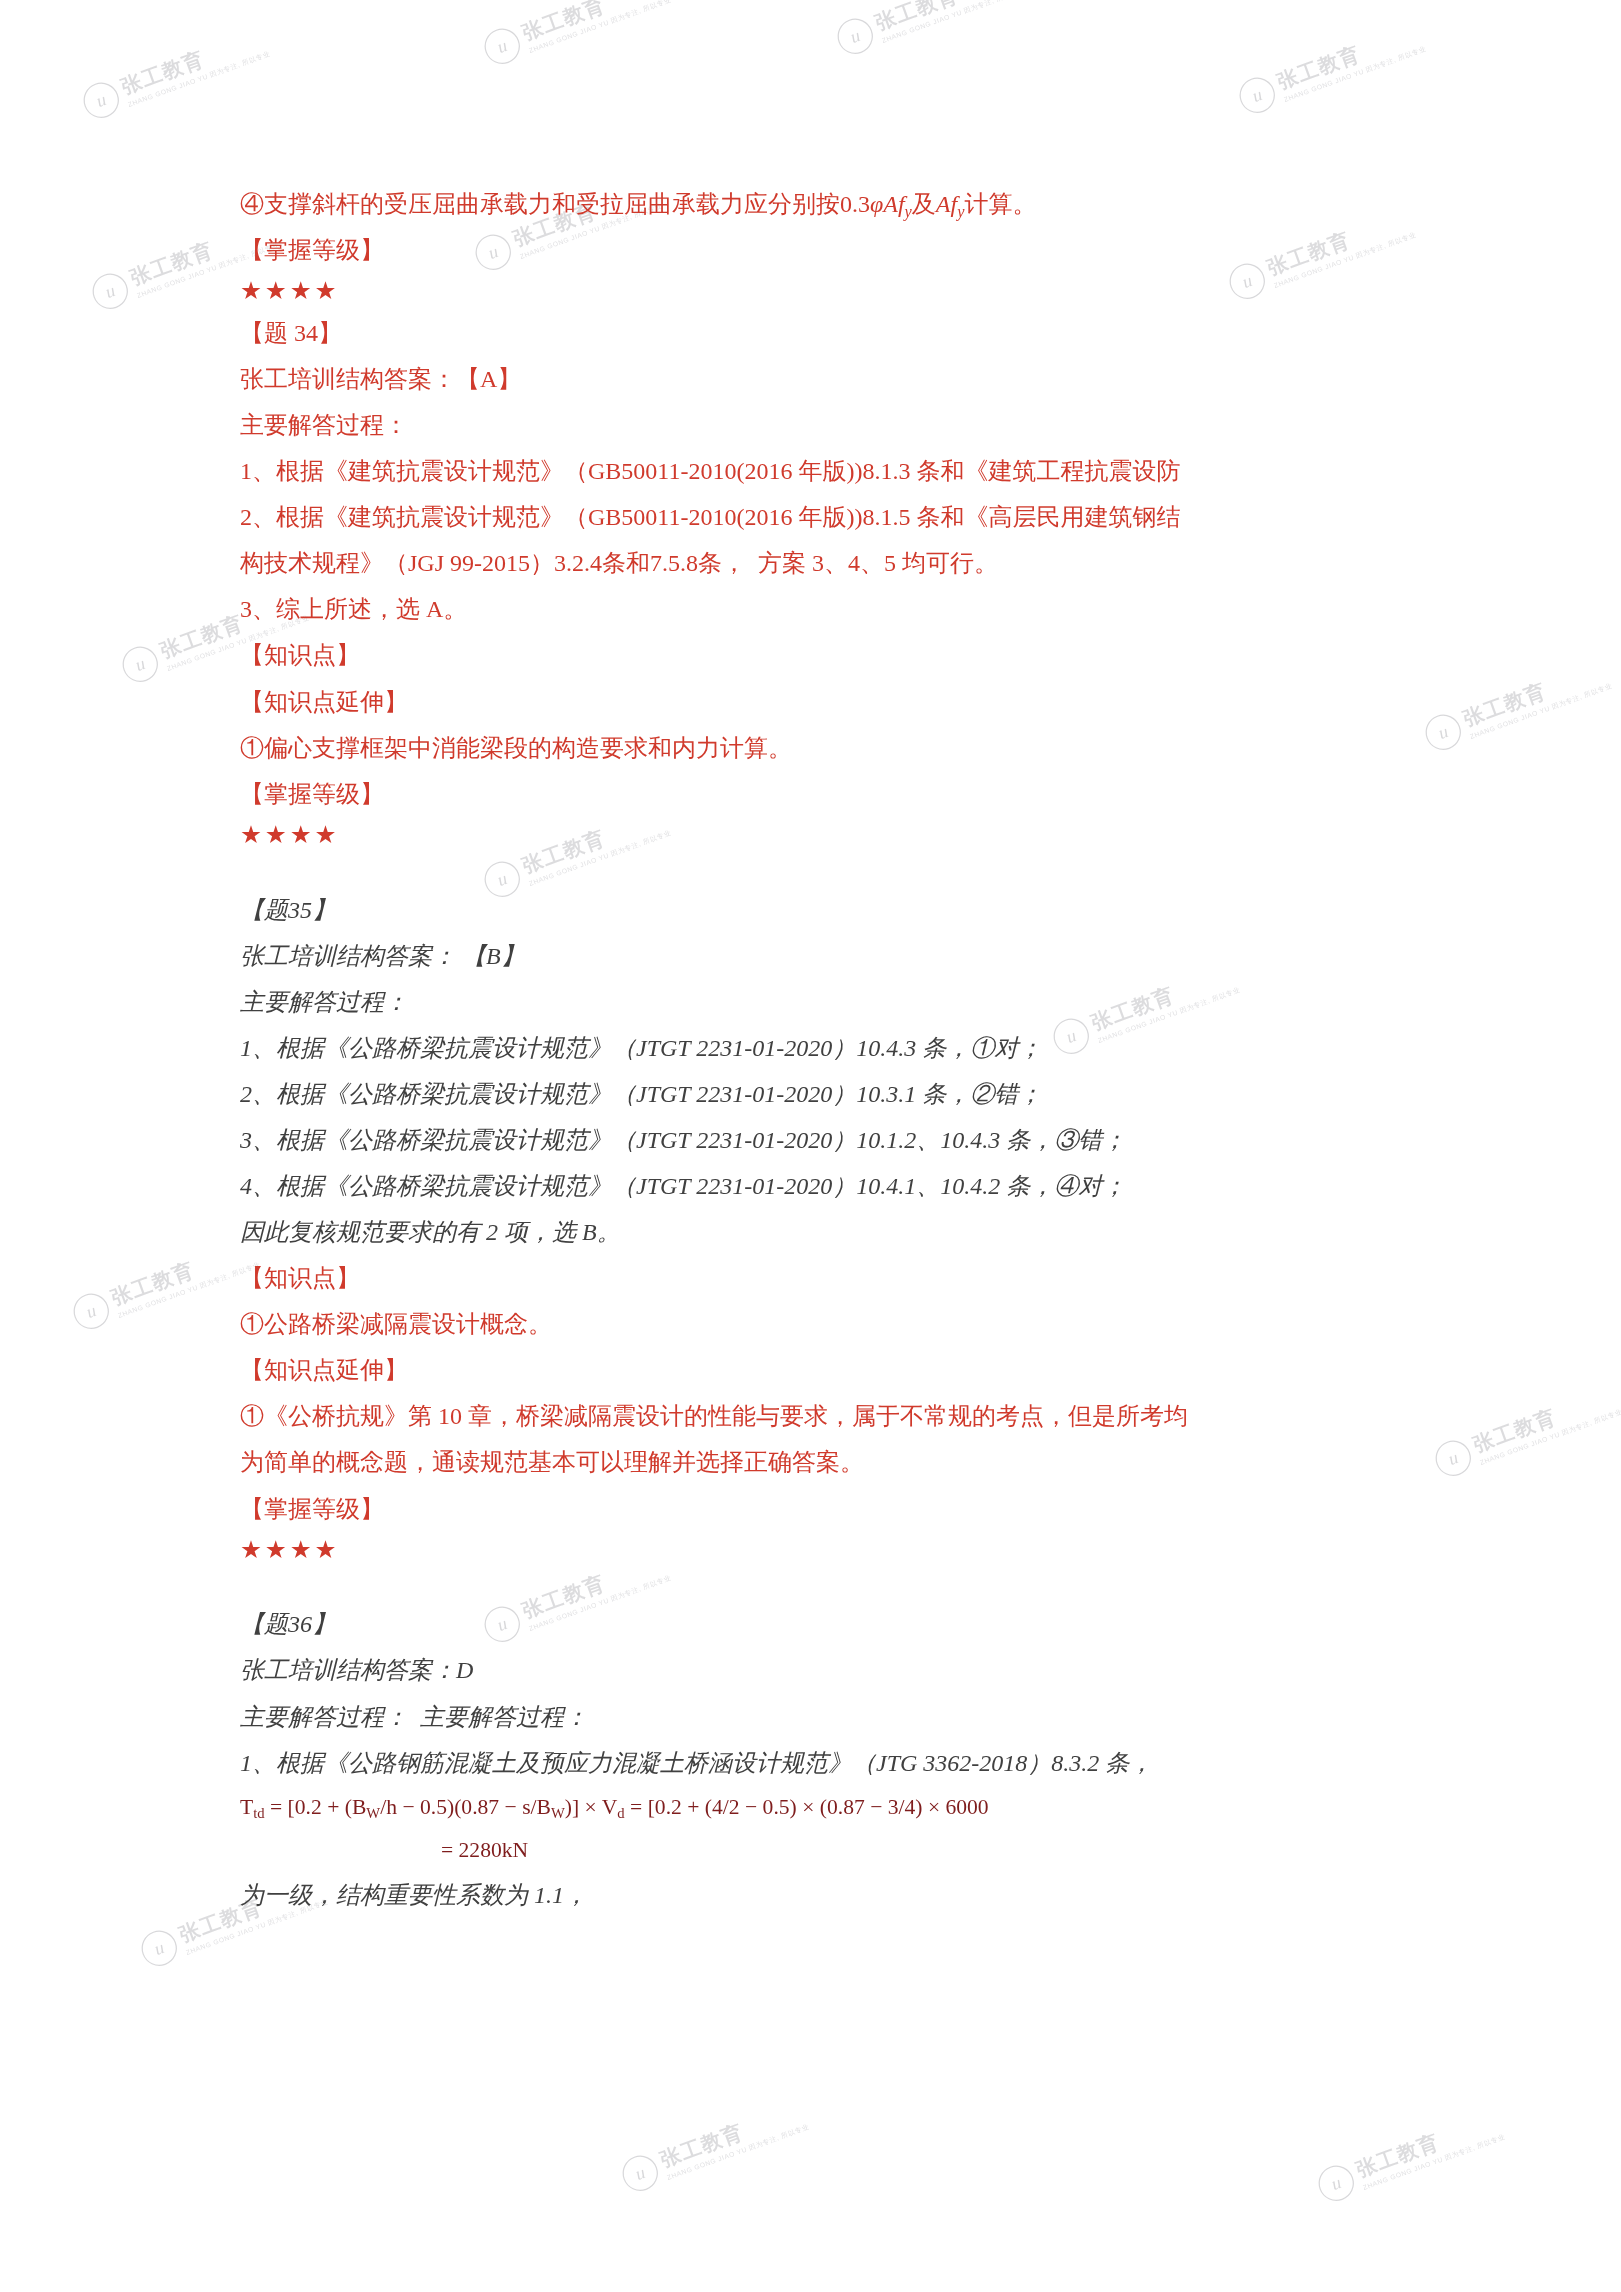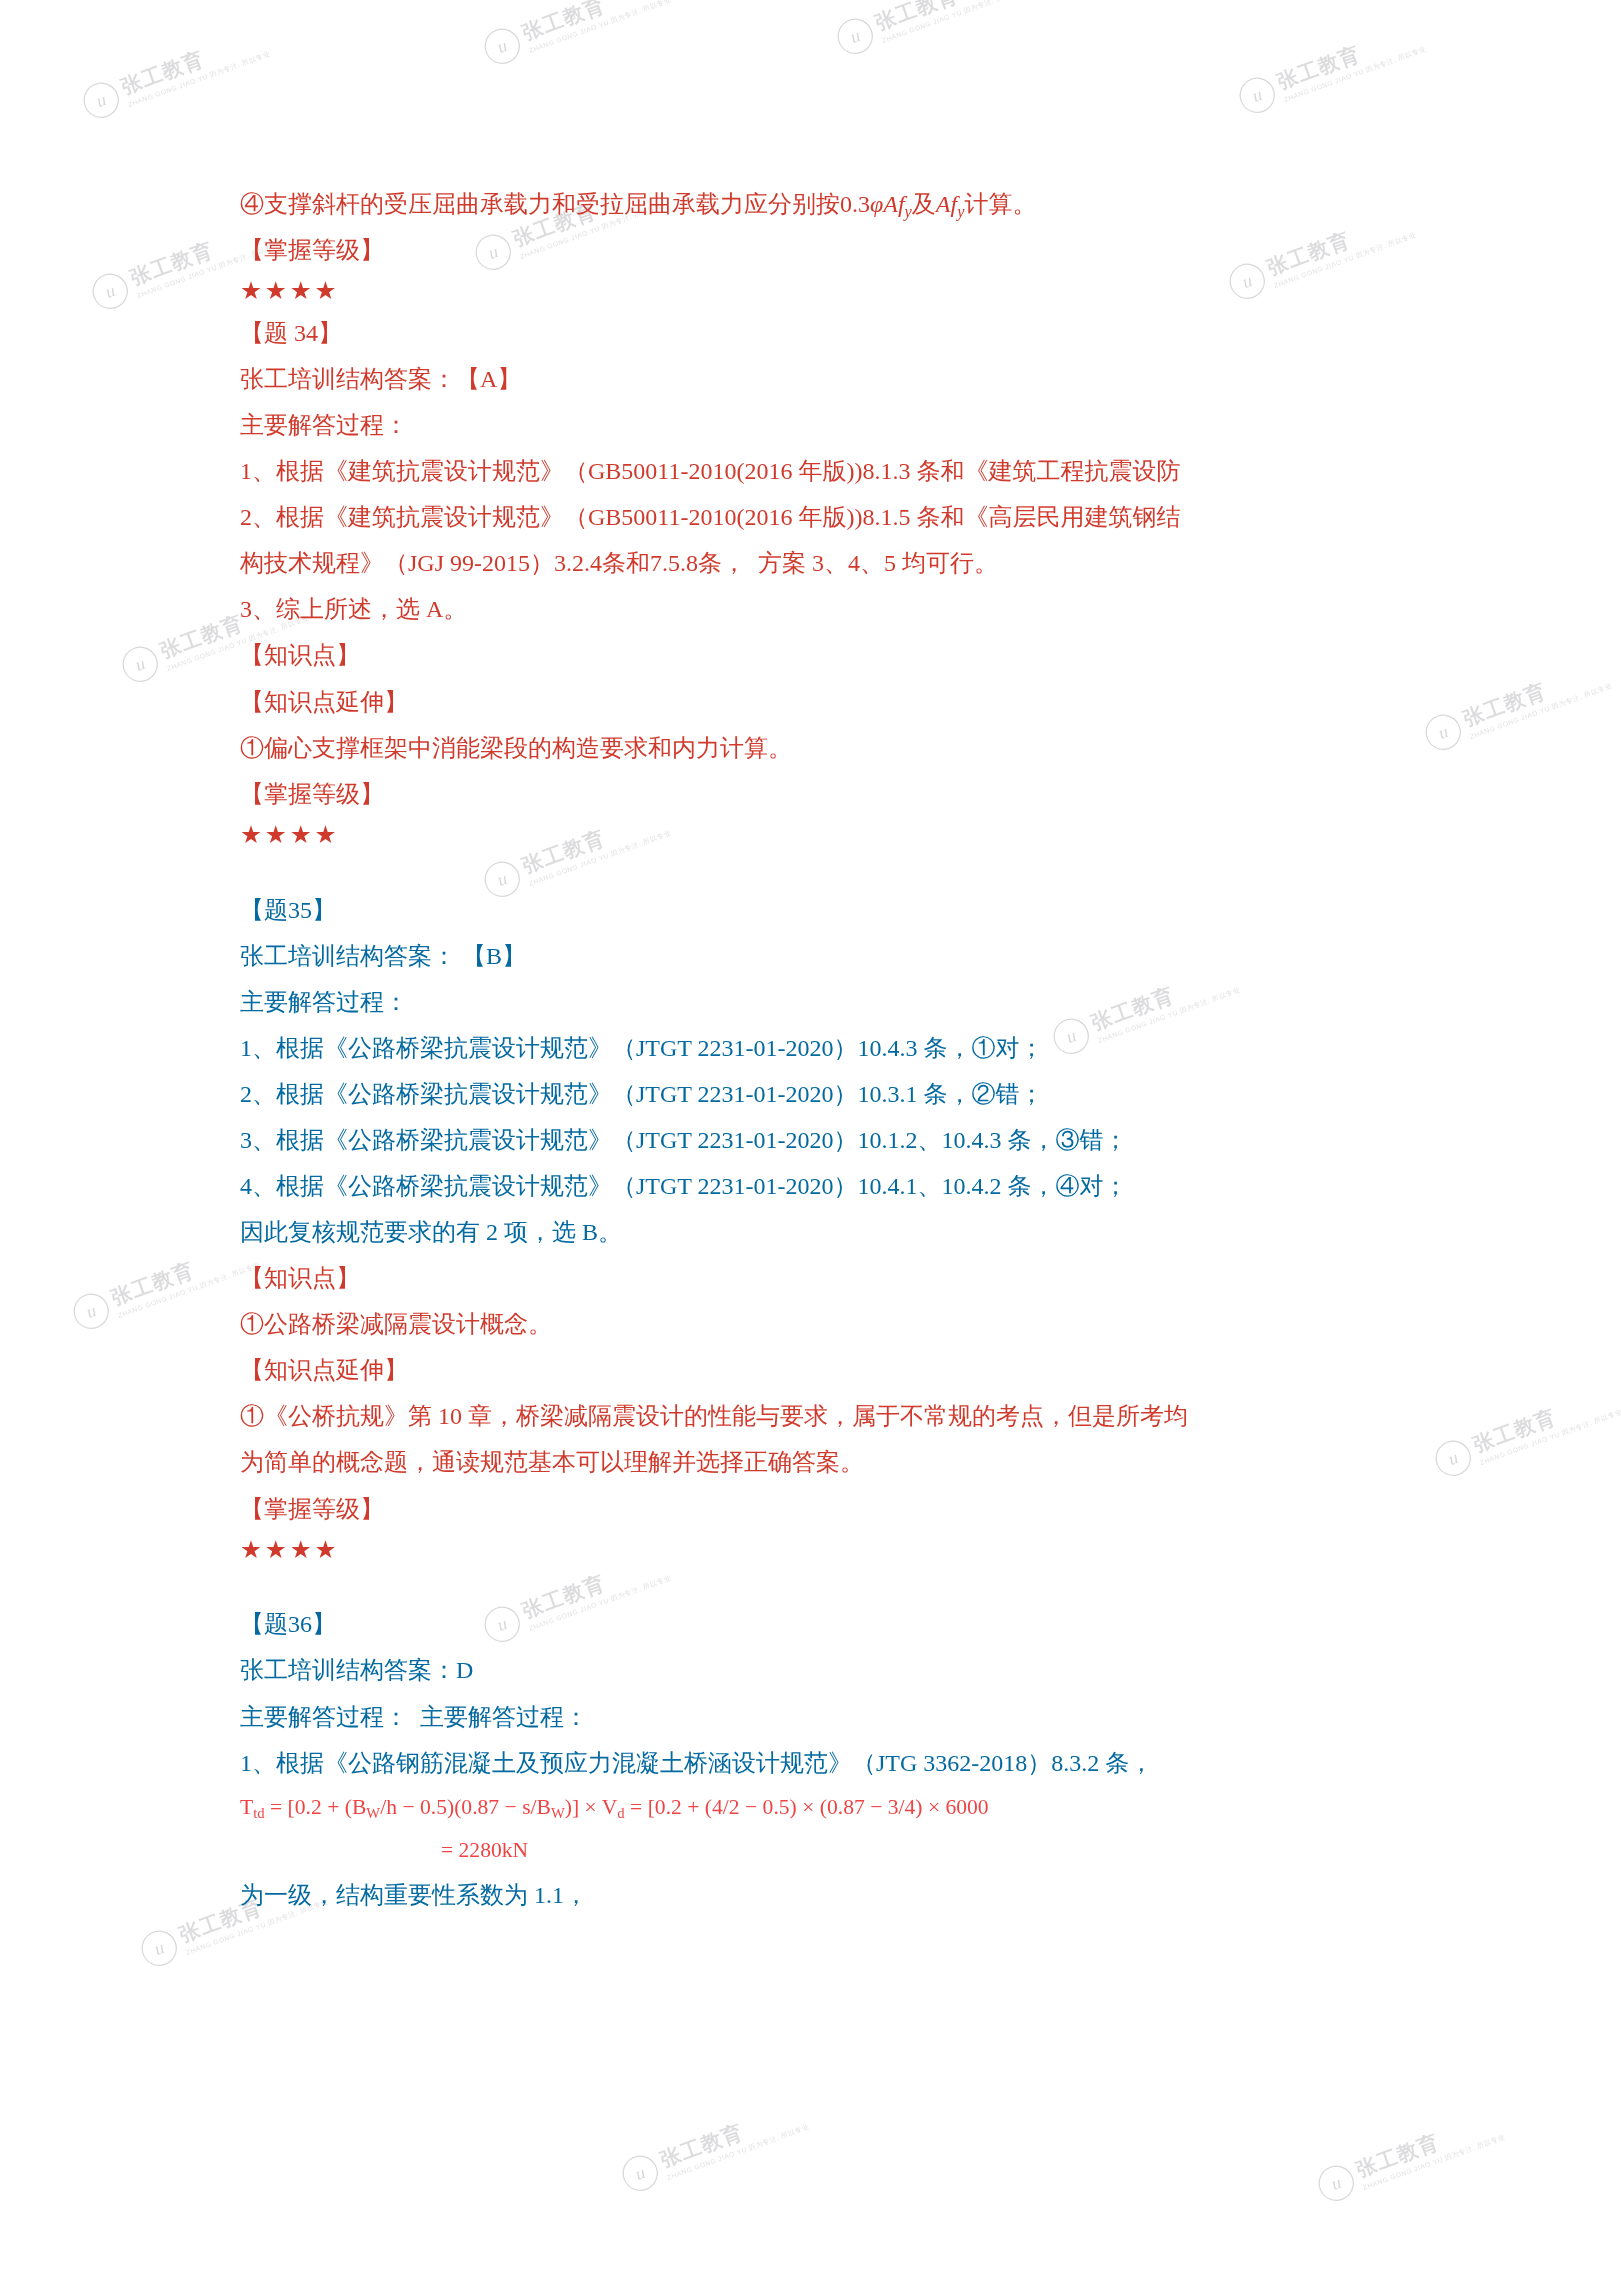--- a/index.html
+++ b/index.html
@@ -73,34 +73,35 @@
     z-index: 2;
     padding: 181px 157px 0 240px;
   }
   .line {
     font-size: 24px;
     line-height: 1.92;
     color: #d03a2c;
     white-space: pre-wrap;
   }
   .line.blue {
-    color: #0369a1;
+    color: #404040;
+    font-style: italic;
   }
   .stars {
     color: #d03a2c;
     font-size: 24.5px;
     letter-spacing: 2.9px;
     line-height: 1.5;
   }
   .gap-md { height: 33px; }
 
   .formula {
     font-family: "Liberation Serif", serif;
     font-size: 21.6px;
-    color: #ef4444;
+    color: #7f1d1d;
     line-height: 2.0;
   }
   .sub { font-size: 0.68em; vertical-align: -0.28em; }
   .indent-formula { padding-left: 201px; }
 
   .italic-sym { font-style: italic; font-family: "Liberation Serif", serif; }
 </style>
 </head>
 <body>
 

